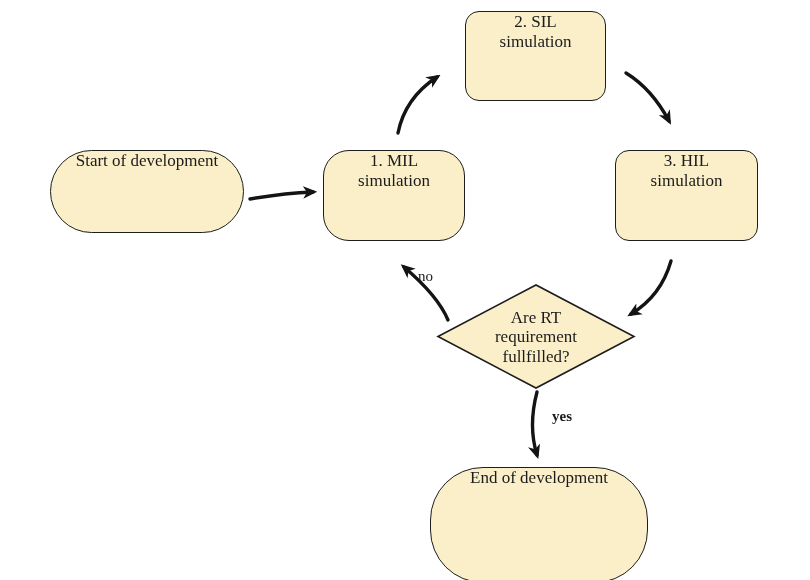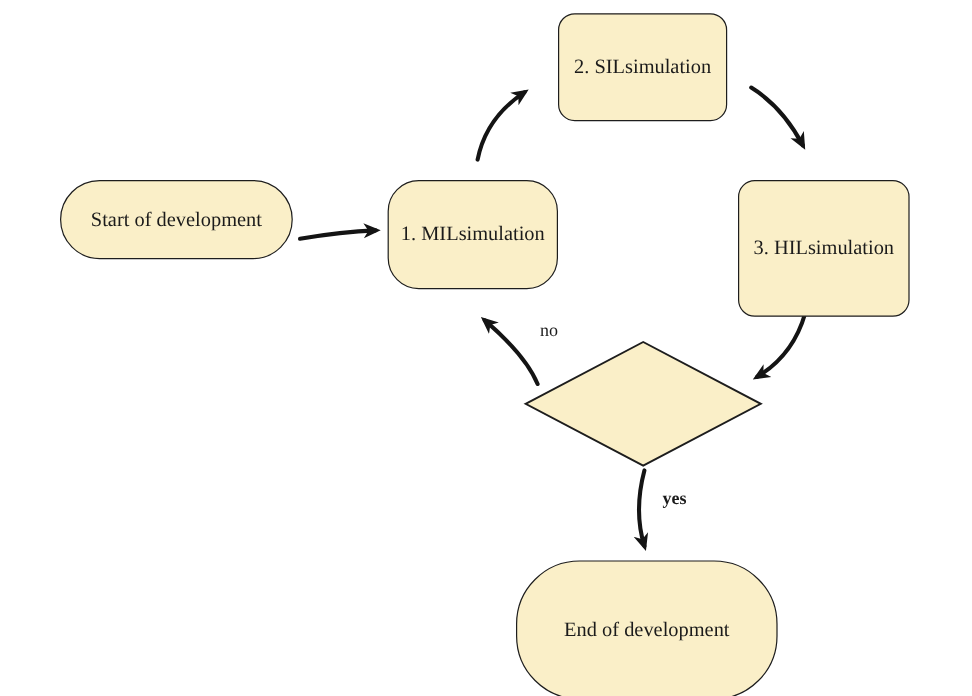--- a/index.html
+++ b/index.html
@@ -16,50 +16,49 @@
     width:810px;height:580px;
     background:var(--bg);
     overflow:hidden;
     margin:0 auto;
   }
   svg.layer{position:absolute;left:0;top:0;width:810px;height:580px;}
   .node{
     position:absolute;
     box-sizing:border-box;
     display:flex;
-    flex-direction:row;
+    flex-direction:column;
     align-items:center;
-    justify-content:center;
     background:var(--node-fill);
     border:1.6px solid var(--node-border);
     color:var(--text-color);
     font-size:17px;
     line-height:1.18;
     text-align:center;
     z-index:2;
   }
-  .stadium-start{left:50px;top:150px;width:194px;height:66px;border-radius:47px;}
+  .stadium-start{left:50px;top:150px;width:194px;height:83px;border-radius:47px;}
   .rect-mil{left:323px;top:150px;width:142px;height:91px;border-radius:26px;}
   .rect-sil{left:465px;top:11px;width:141px;height:90px;border-radius:14px;}
-  .rect-hil{left:615px;top:150px;width:143px;height:114px;border-radius:14px;}
+  .rect-hil{left:615px;top:150px;width:143px;height:91px;border-radius:14px;}
   .stadium-end{left:430px;top:467px;width:218px;height:116px;border-radius:53px;}
   .diamond-label{
     position:absolute;left:456px;top:300px;width:160px;height:74px;
     display:flex;flex-direction:column;align-items:center;justify-content:center;
     color:var(--text-color);font-size:17px;line-height:1.14;text-align:center;
     background:transparent;border:none;z-index:2;
   }
   .edge-label{
     position:absolute;
     color:var(--text-color);
     font-size:15px;
     z-index:3;
     background:transparent;
   }
-  .edge-label.no{left:418px;top:268px;margin-left:32px;}
+  .edge-label.no{left:418px;top:268px;}
   .edge-label.yes{left:552px;top:408px;font-weight:bold;}
   .edge{fill:none;stroke:var(--arrow-color);stroke-width:3.4;stroke-linecap:round;}
   .diamond-shape{fill:var(--node-fill);stroke:var(--node-border);stroke-width:1.6;}
   .arrowhead-glyph{fill:var(--arrow-color);}
 </style>
 </head>
 <body>
 
 <div class="canvas">
 
@@ -92,20 +91,25 @@
   <div class="node rect-sil">
     <span>2. SIL</span>
     <span>simulation</span>
   </div>
 
   <div class="node rect-hil">
     <span>3. HIL</span>
     <span>simulation</span>
   </div>
 
+  <div class="diamond-label">
+    <span>Are RT</span>
+    <span>requirement</span>
+    <span>fullfilled?</span>
+  </div>
 
   <div class="node stadium-end">
     <span>End of development</span>
   </div>
 
   <span class="edge-label no">no</span>
   <span class="edge-label yes">yes</span>
 
 </div>
 

